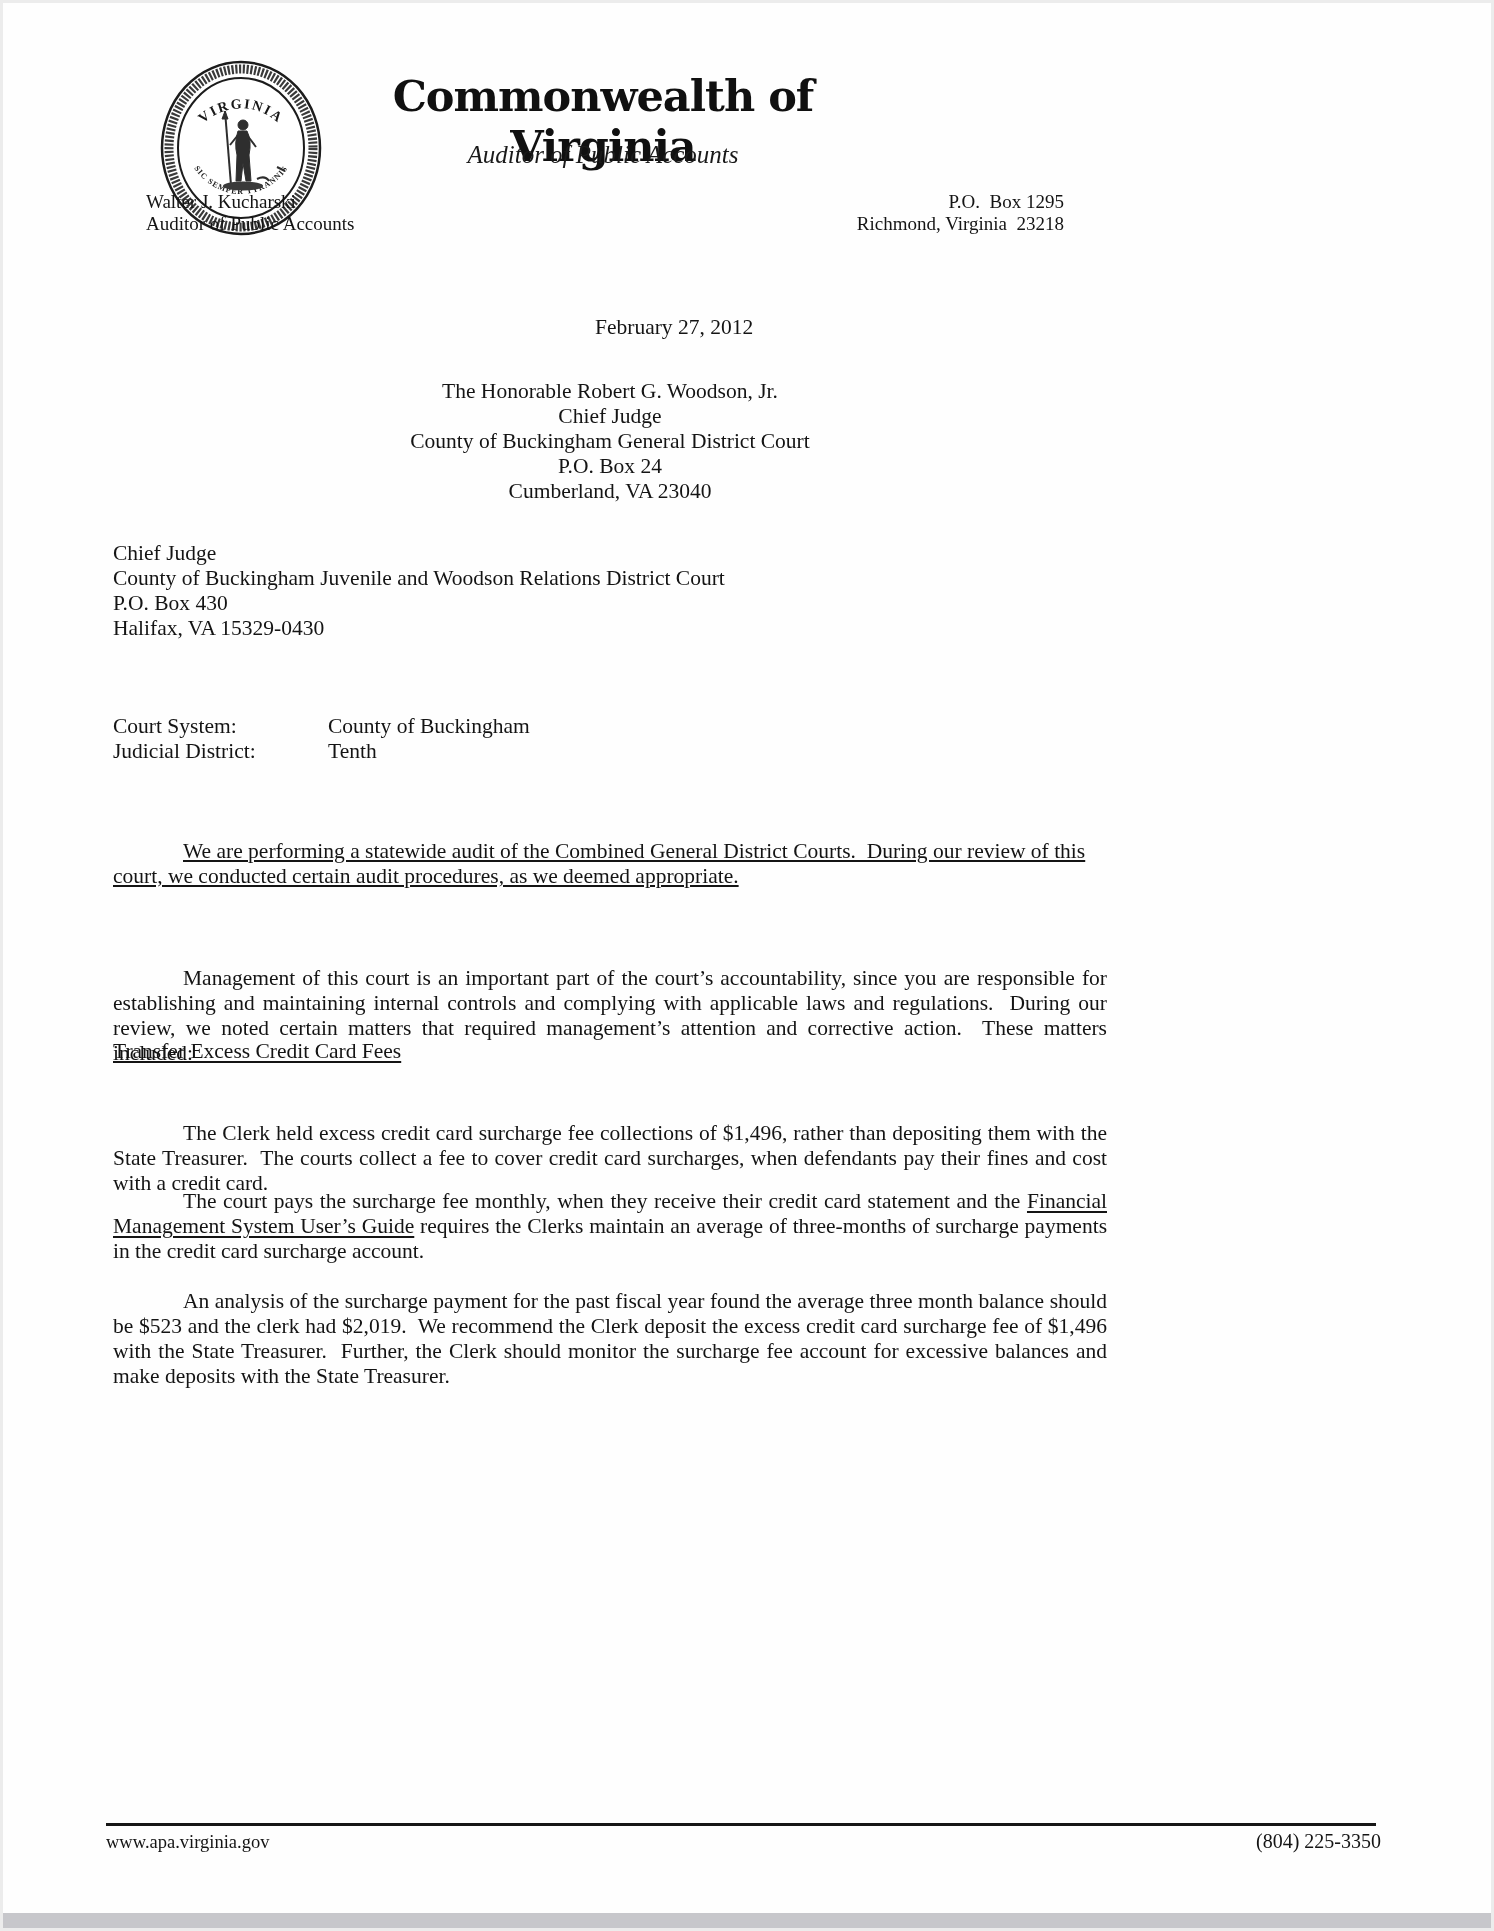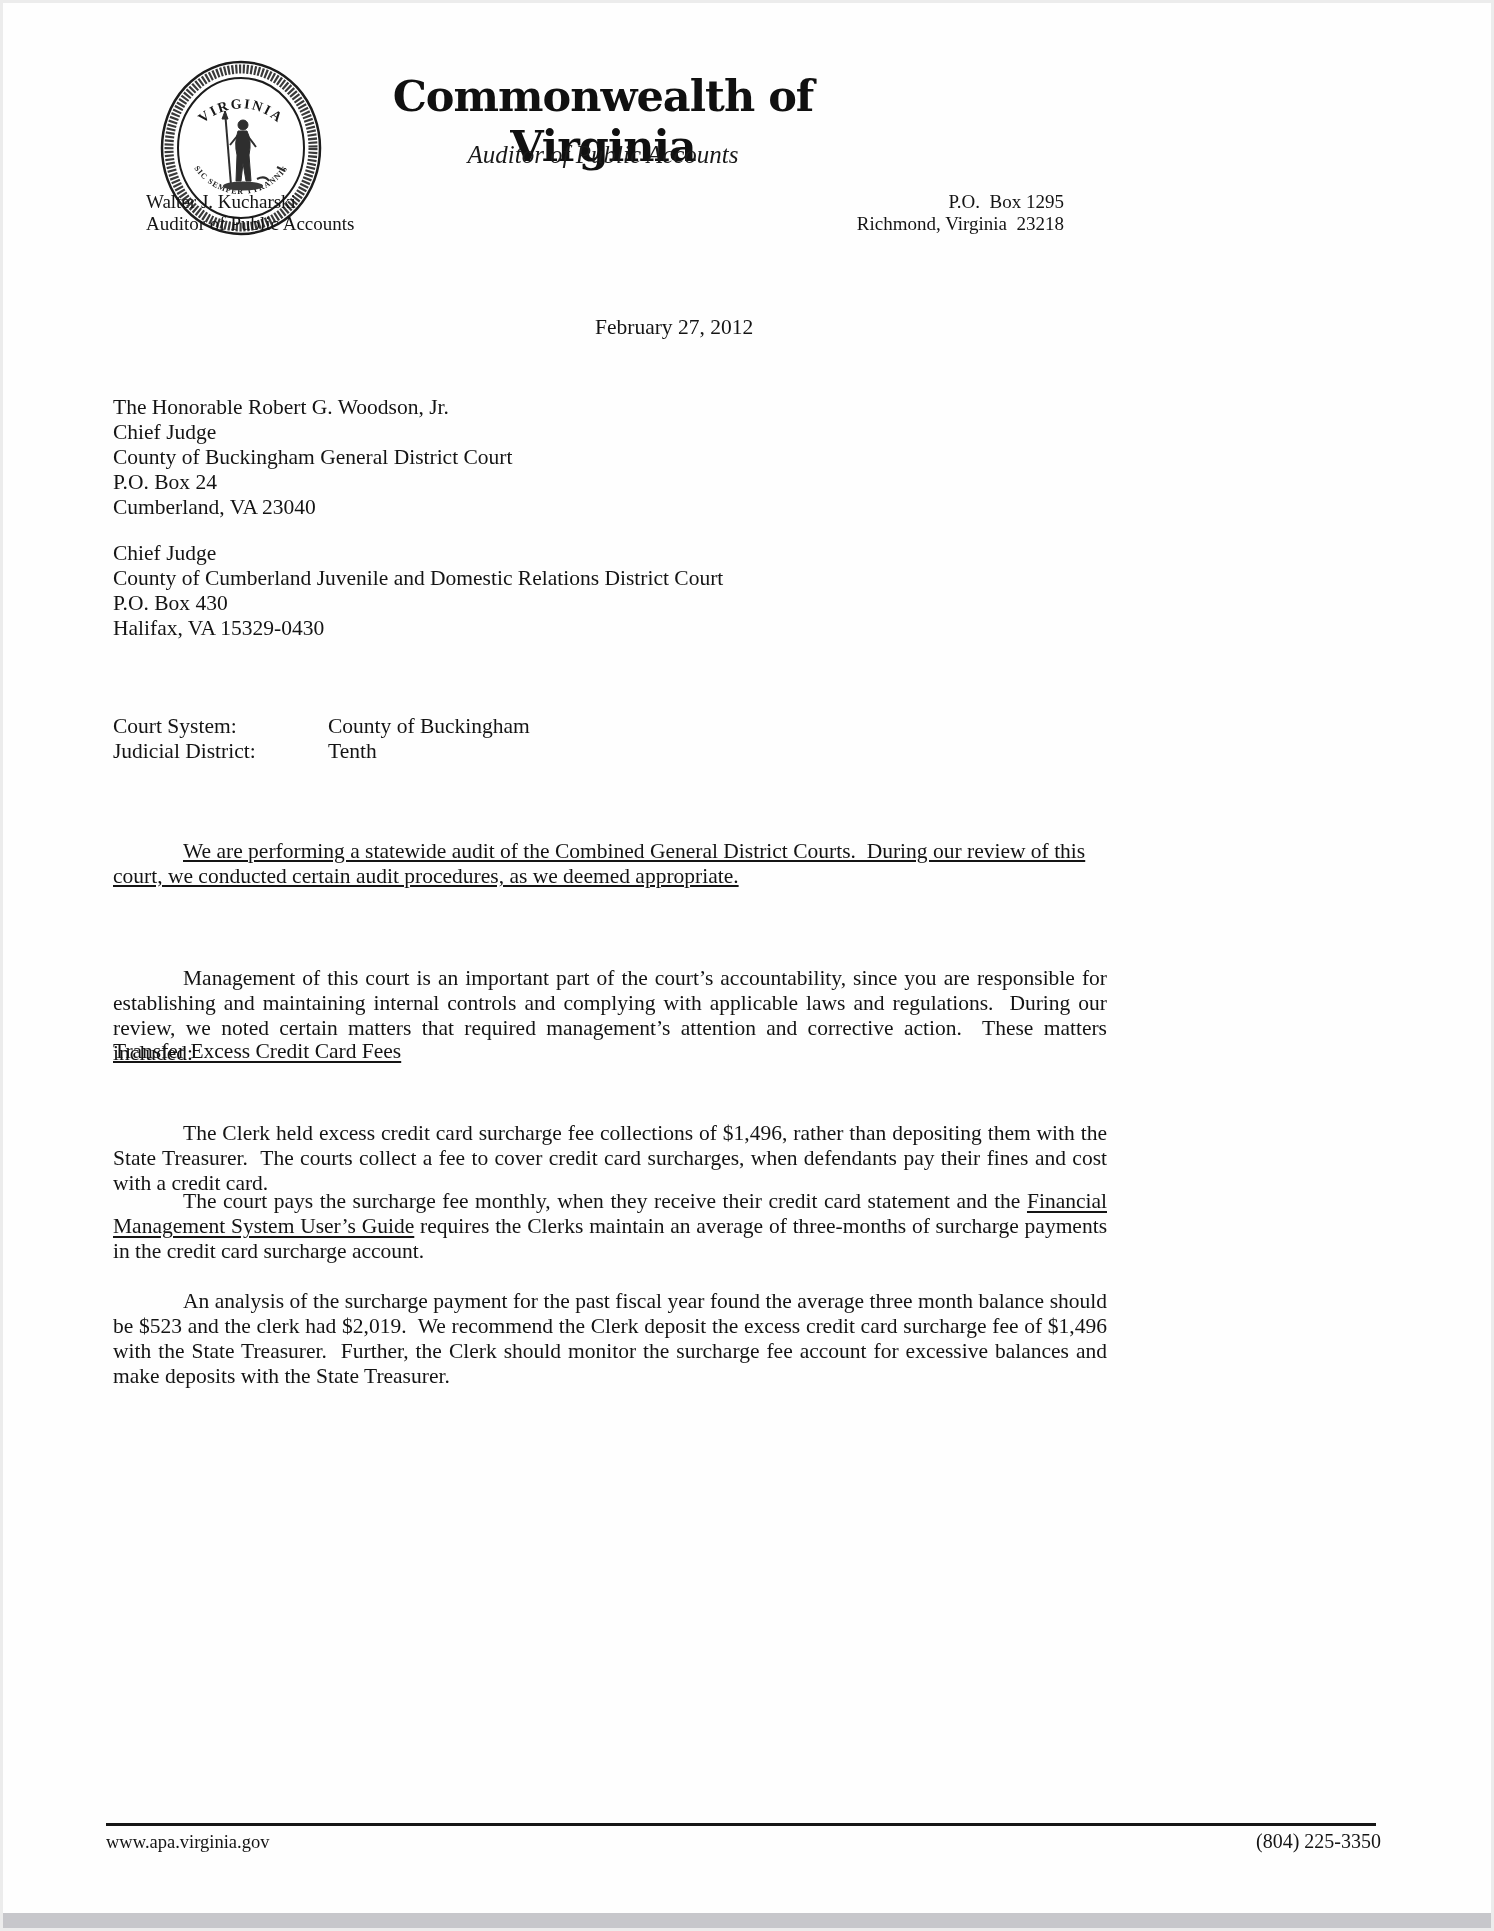--- a/index.html
+++ b/index.html
@@ -92,31 +92,31 @@
     <div>Auditor of Public Accounts</div>
   </div>
 
   <div class="abs lh-right">
     <div>P.O.&nbsp; Box 1295</div>
     <div>Richmond, Virginia&nbsp; 23218</div>
   </div>
 
   <div class="abs date">February 27, 2012</div>
 
-  <div class="abs block addr" style="top:392px;">
+  <div class="abs block addr" style="top:376px;text-align:center;">
     <div>The Honorable Robert G. Woodson, Jr.</div>
     <div>Chief Judge</div>
     <div>County of Buckingham General District Court</div>
     <div>P.O. Box 24</div>
     <div>Cumberland, VA 23040</div>
   </div>
 
   <div class="abs block addr" style="top:538px;">
     <div>Chief Judge</div>
-    <div>County of Cumberland Juvenile and Domestic Relations District Court</div>
+    <div>County of Buckingham Juvenile and Woodson Relations District Court</div>
     <div>P.O. Box 430</div>
     <div>Halifax, VA 15329-0430</div>
   </div>
 
   <div class="abs block" style="top:711px;">
     <div class="details-row">
       <span class="lbl">Court System:</span>
       <span>County of Buckingham</span>
     </div>
     <div class="details-row">

